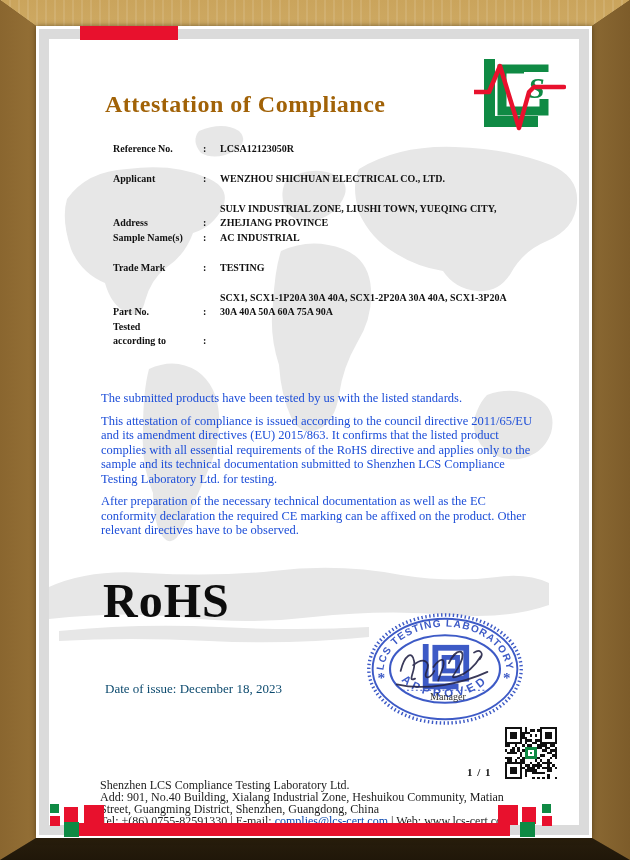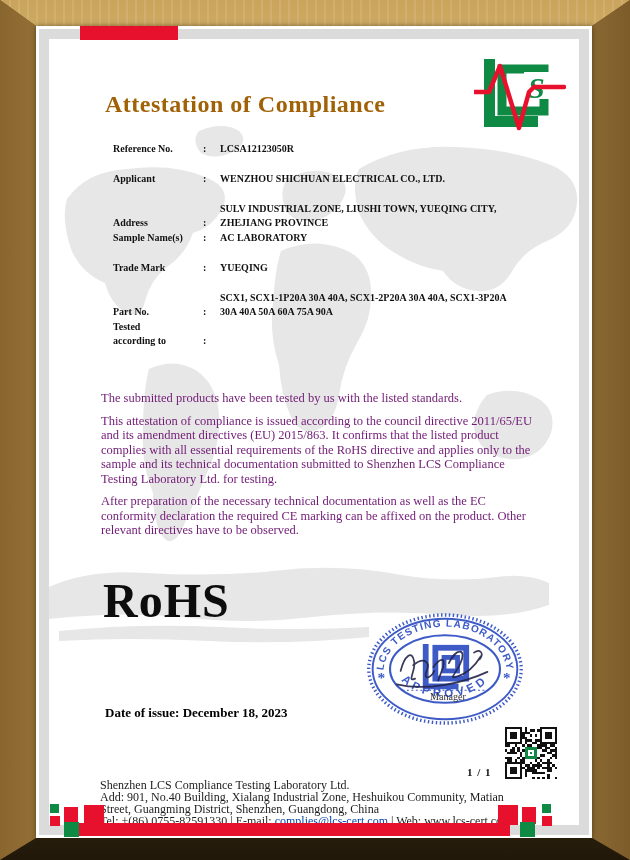--- a/index.html
+++ b/index.html
@@ -58,25 +58,25 @@
   .brand-logo{position:absolute;left:425px;top:20px;}
   
   .fields{position:absolute;left:56px;top:103px;width:468px;}
   .field-row{display:flex;margin-bottom:16px;font-size:10px;line-height:14px;font-weight:bold;color:#111;margin-left:8px;}
   .field-row.multi{margin-bottom:1px;align-items:flex-end;}
   .f-label{width:90px;flex:none;white-space:pre-line;}
   .f-colon{width:17px;flex:none;}
   .f-value{flex:1;white-space:pre-line;}
   
   .paragraphs{position:absolute;left:52px;top:352px;width:438px;}
-  .paragraphs p{margin:0 0 8px 0;font-size:12.5px;line-height:14.5px;color:#701a75;}
+  .paragraphs p{margin:0 0 8px 0;font-size:12.5px;line-height:14.5px;color:#1d4ed8;}
   
   .rohs{position:absolute;left:54px;top:534px;font-size:48px;font-weight:bold;color:#0d0d0d;letter-spacing:1px;}
   .stamp{position:absolute;left:314px;top:570px;opacity:.93;}
-  .date-line{position:absolute;left:56px;top:666px;font-size:13px;font-weight:bold;color:#000000;}
+  .date-line{position:absolute;left:56px;top:642px;font-size:13px;font-weight:normal;color:#0c4a6e;}
   
   .footer{position:absolute;left:51px;top:740px;width:424px;font-size:12px;line-height:12px;color:#1c1c1c;}
   .footer a{color:#0645ad;text-decoration:underline;}
   .page-num{position:absolute;left:418px;top:727px;font-size:11px;font-weight:bold;color:#111;letter-spacing:1px;}
   .qr{position:absolute;left:456px;top:688px;width:52px;height:52px;}
 </style>
 </head>
 <body>
 
 <div class="fr fr-top"></div>
@@ -140,26 +140,26 @@
         </div>
         <div class="field-row multi">
           <div class="f-label">Address</div>
           <div class="f-colon">:</div>
           <div class="f-value">SULV INDUSTRIAL ZONE, LIUSHI TOWN, YUEQING CITY,
 ZHEJIANG PROVINCE</div>
         </div>
         <div class="field-row">
           <div class="f-label">Sample Name(s)</div>
           <div class="f-colon">:</div>
-          <div class="f-value">AC LABORATORY</div>
+          <div class="f-value">AC INDUSTRIAL</div>
         </div>
         <div class="field-row">
           <div class="f-label">Trade Mark</div>
           <div class="f-colon">:</div>
-          <div class="f-value">YUEQING</div>
+          <div class="f-value">TESTING</div>
         </div>
         <div class="field-row multi">
           <div class="f-label">Part No.</div>
           <div class="f-colon">:</div>
           <div class="f-value">SCX1, SCX1-1P20A 30A 40A, SCX1-2P20A 30A 40A, SCX1-3P20A
 30A 40A 50A 60A 75A 90A</div>
         </div>
         <div class="field-row multi">
           <div class="f-label">Tested
 according to</div>

